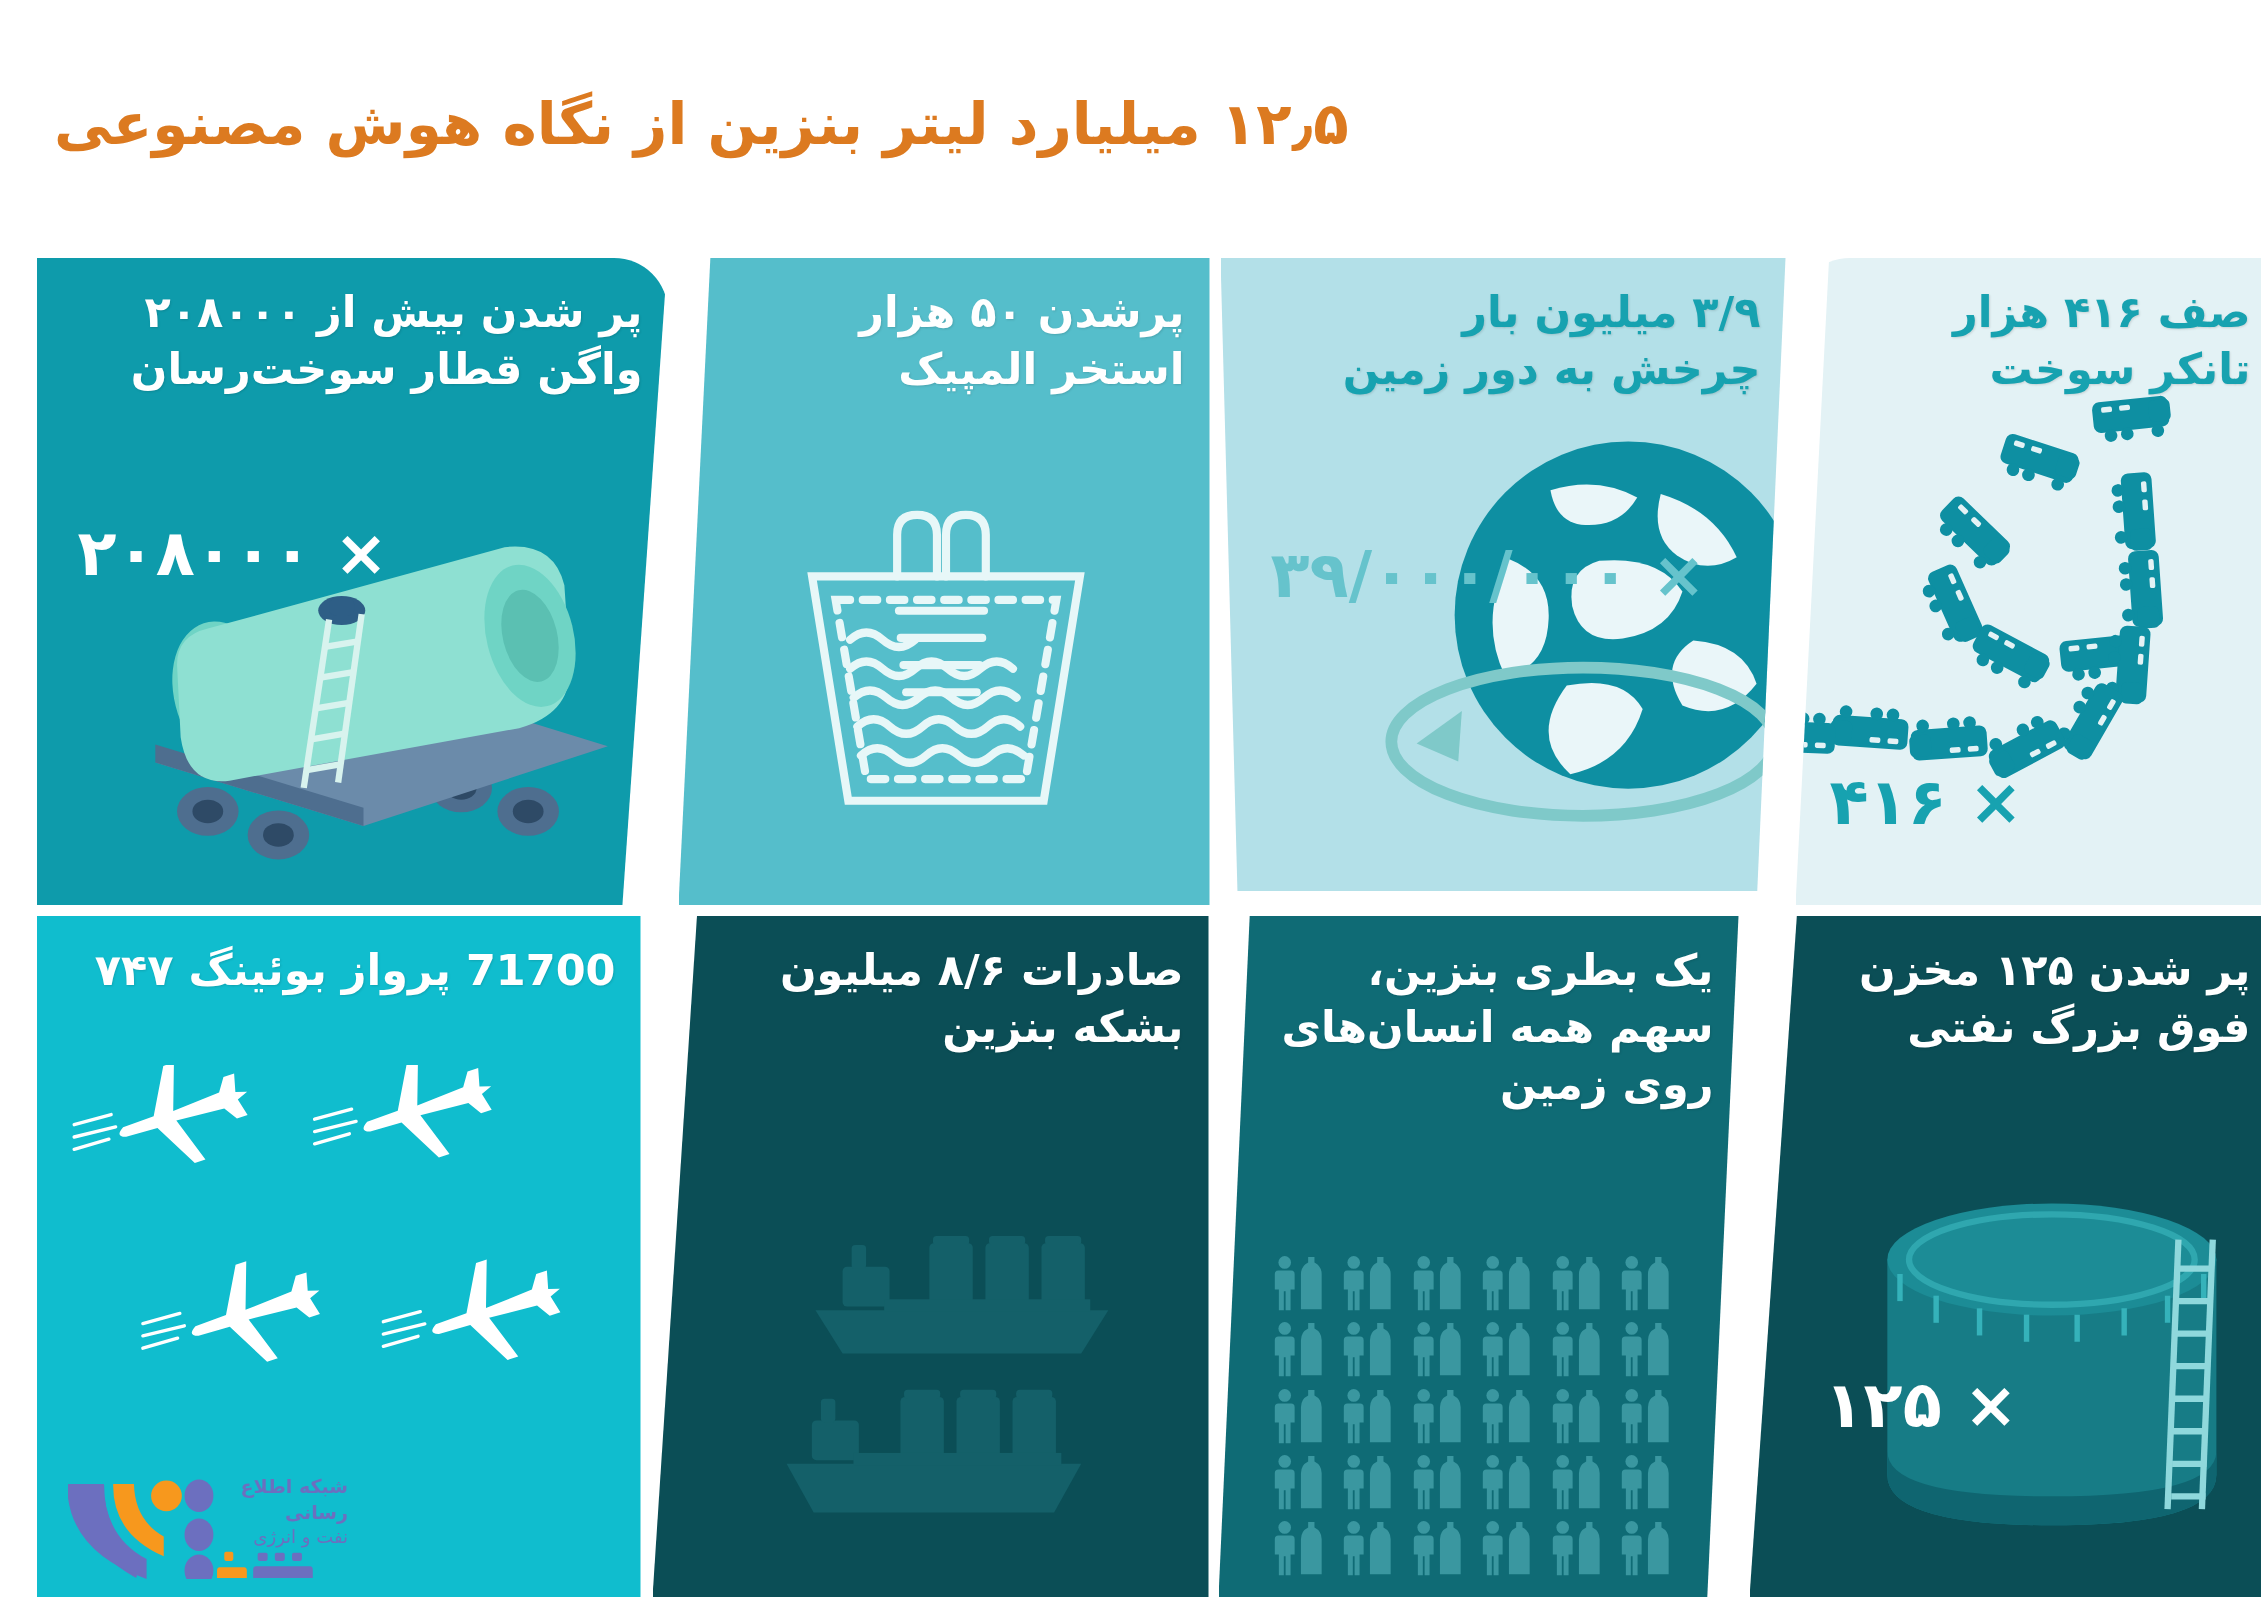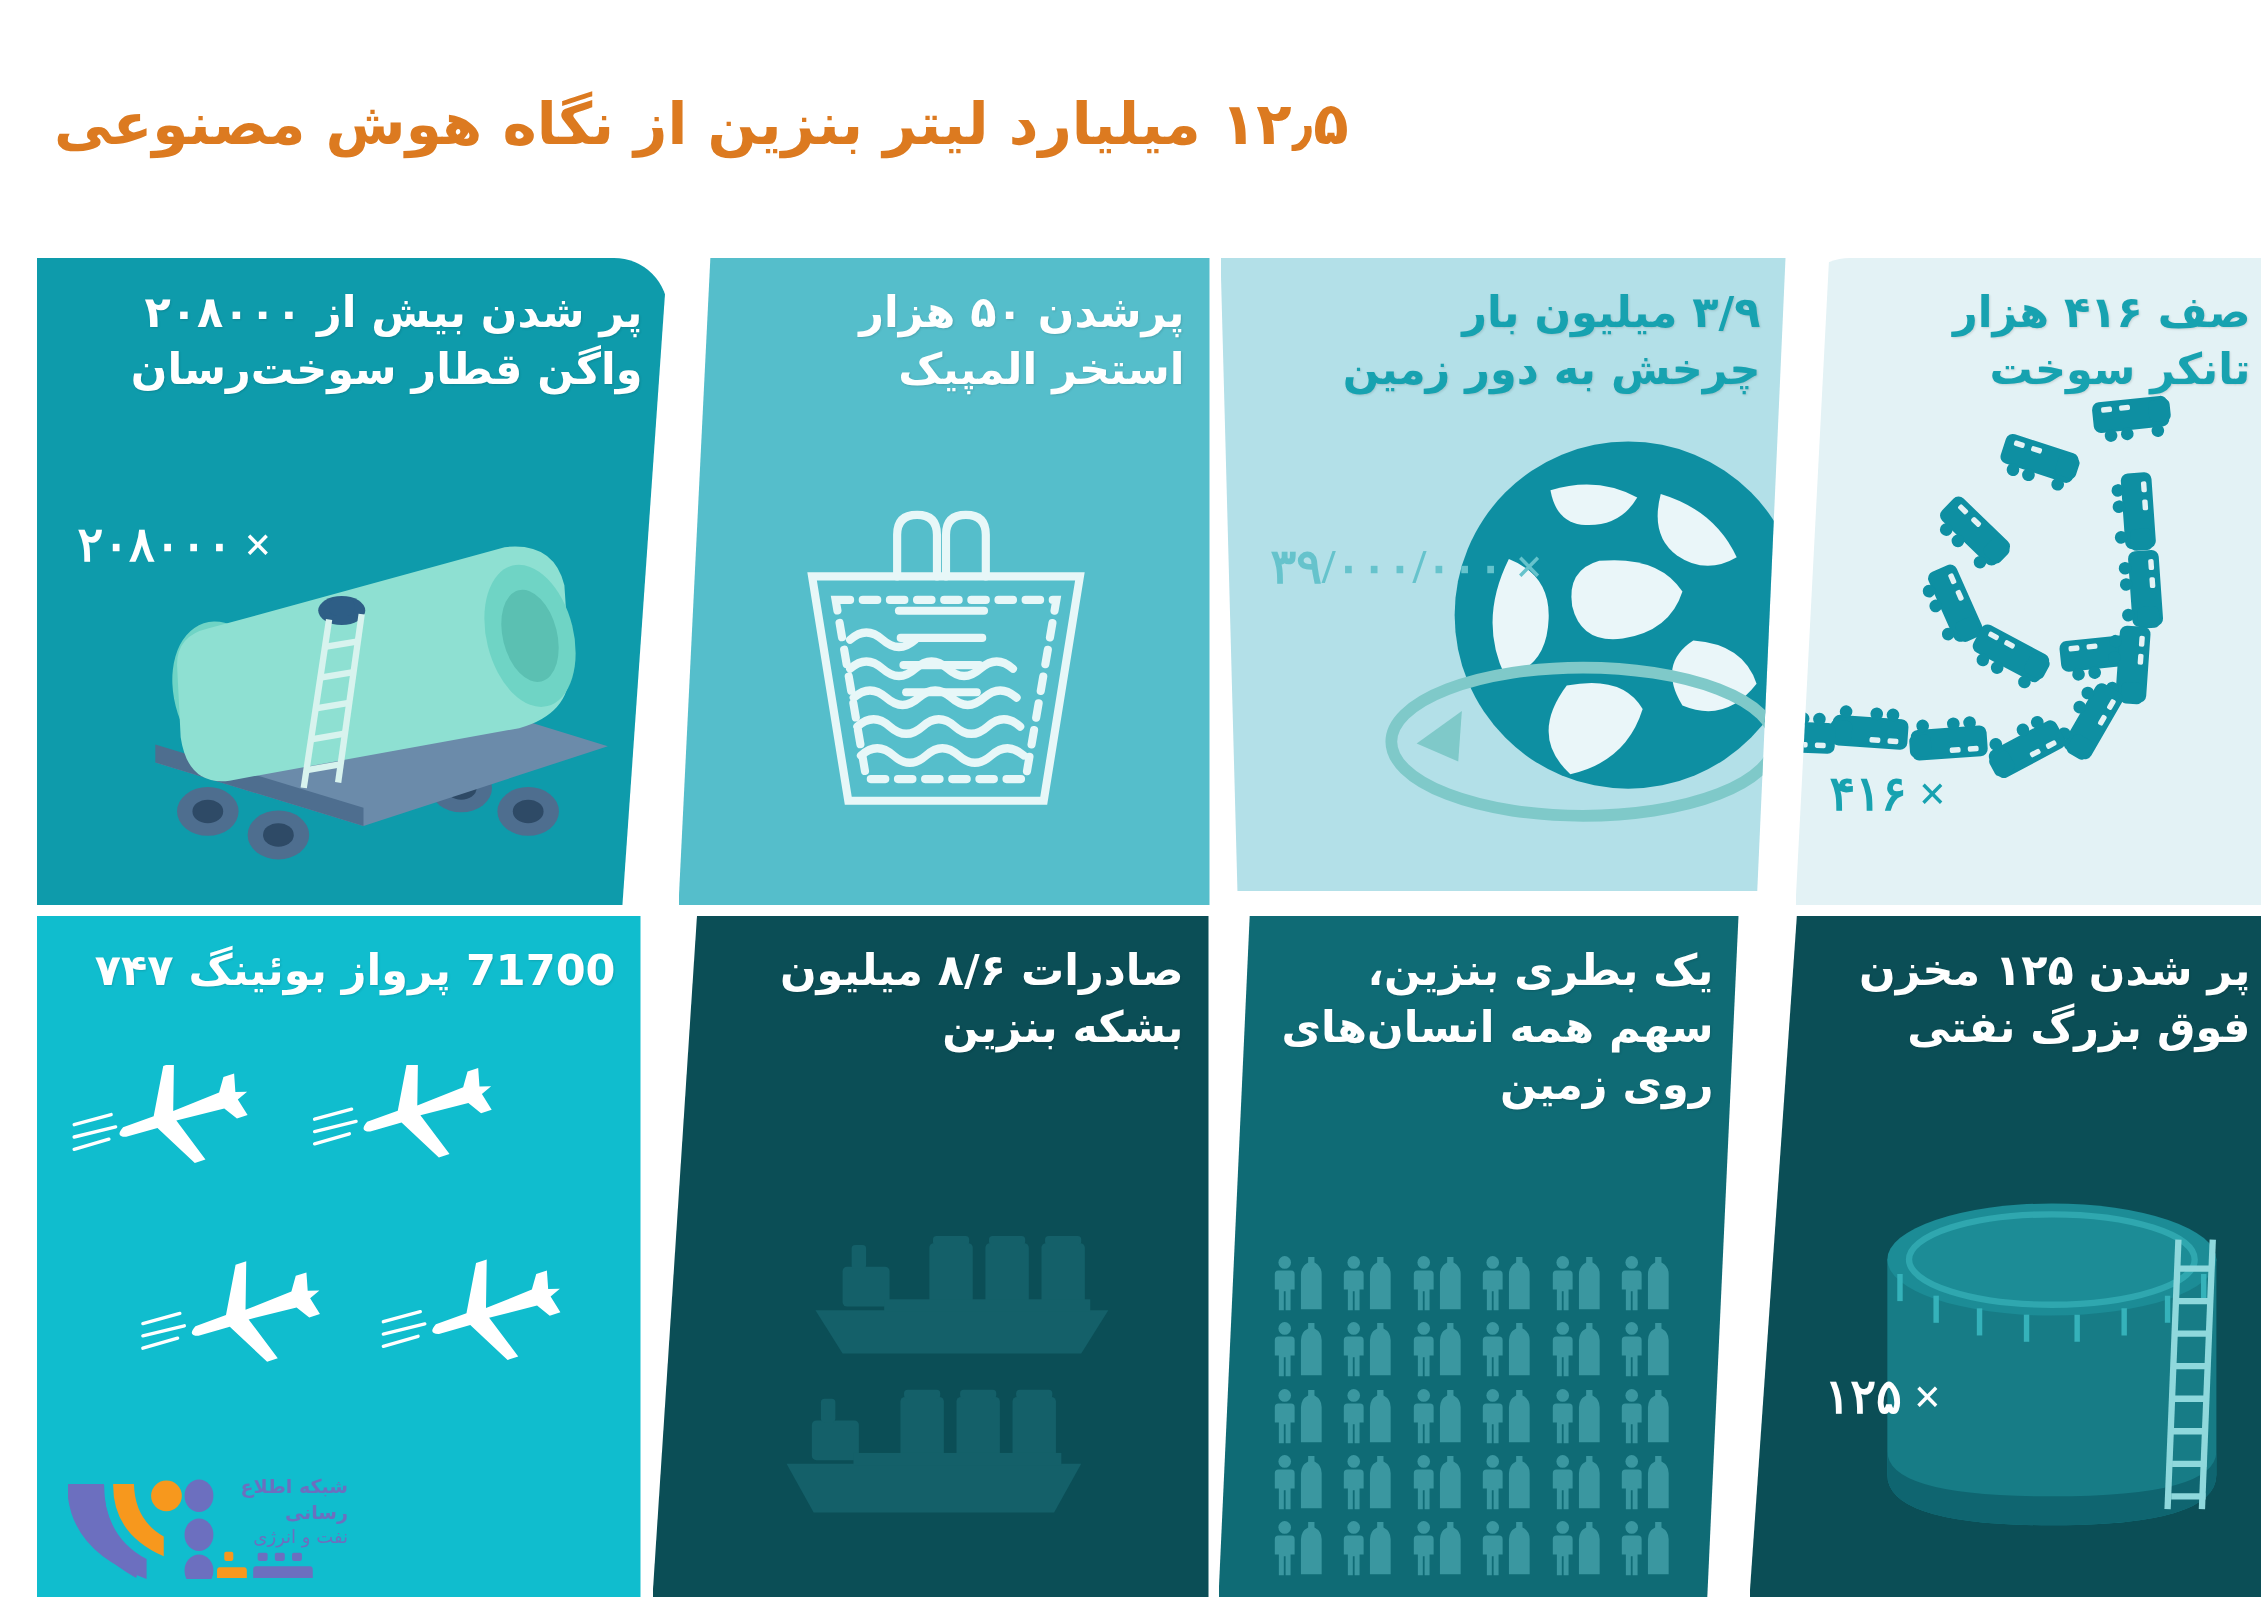--- a/index.html
+++ b/index.html
@@ -57,25 +57,24 @@
     font-size: 43px;
     font-weight: 700;
     line-height: 1.32;
     white-space: pre-line;
     z-index: 5;
     text-shadow: 0.9px 1.4px 2.3px rgba(0,0,0,0.13);
   }
   .card-count {
     position: absolute;
     direction: ltr;
-    font-size: 48px;
+    font-size: 64px;
     font-weight: 700;
     z-index: 6;
     letter-spacing: 0.9px;
-    font-family: Liberation Serif, serif;
   }
 
   
   #card-wagon  { left: 0;      top: 0;    width: 644px; height: 647px;
                  background: #0E9BAB;
                  border-top-right-radius: 54px; border-bottom-right-radius: 0;
                  clip-path: polygon(0 0, 100% 0, 93% 100%, 0 100%); }
   #card-pool   { left: 655px; top: 0;    width: 531px; height: 647px;
                  background: #55BECB;
                  clip-path: polygon(6% 0, 100% 0, 100% 100%, 0 100%); }

